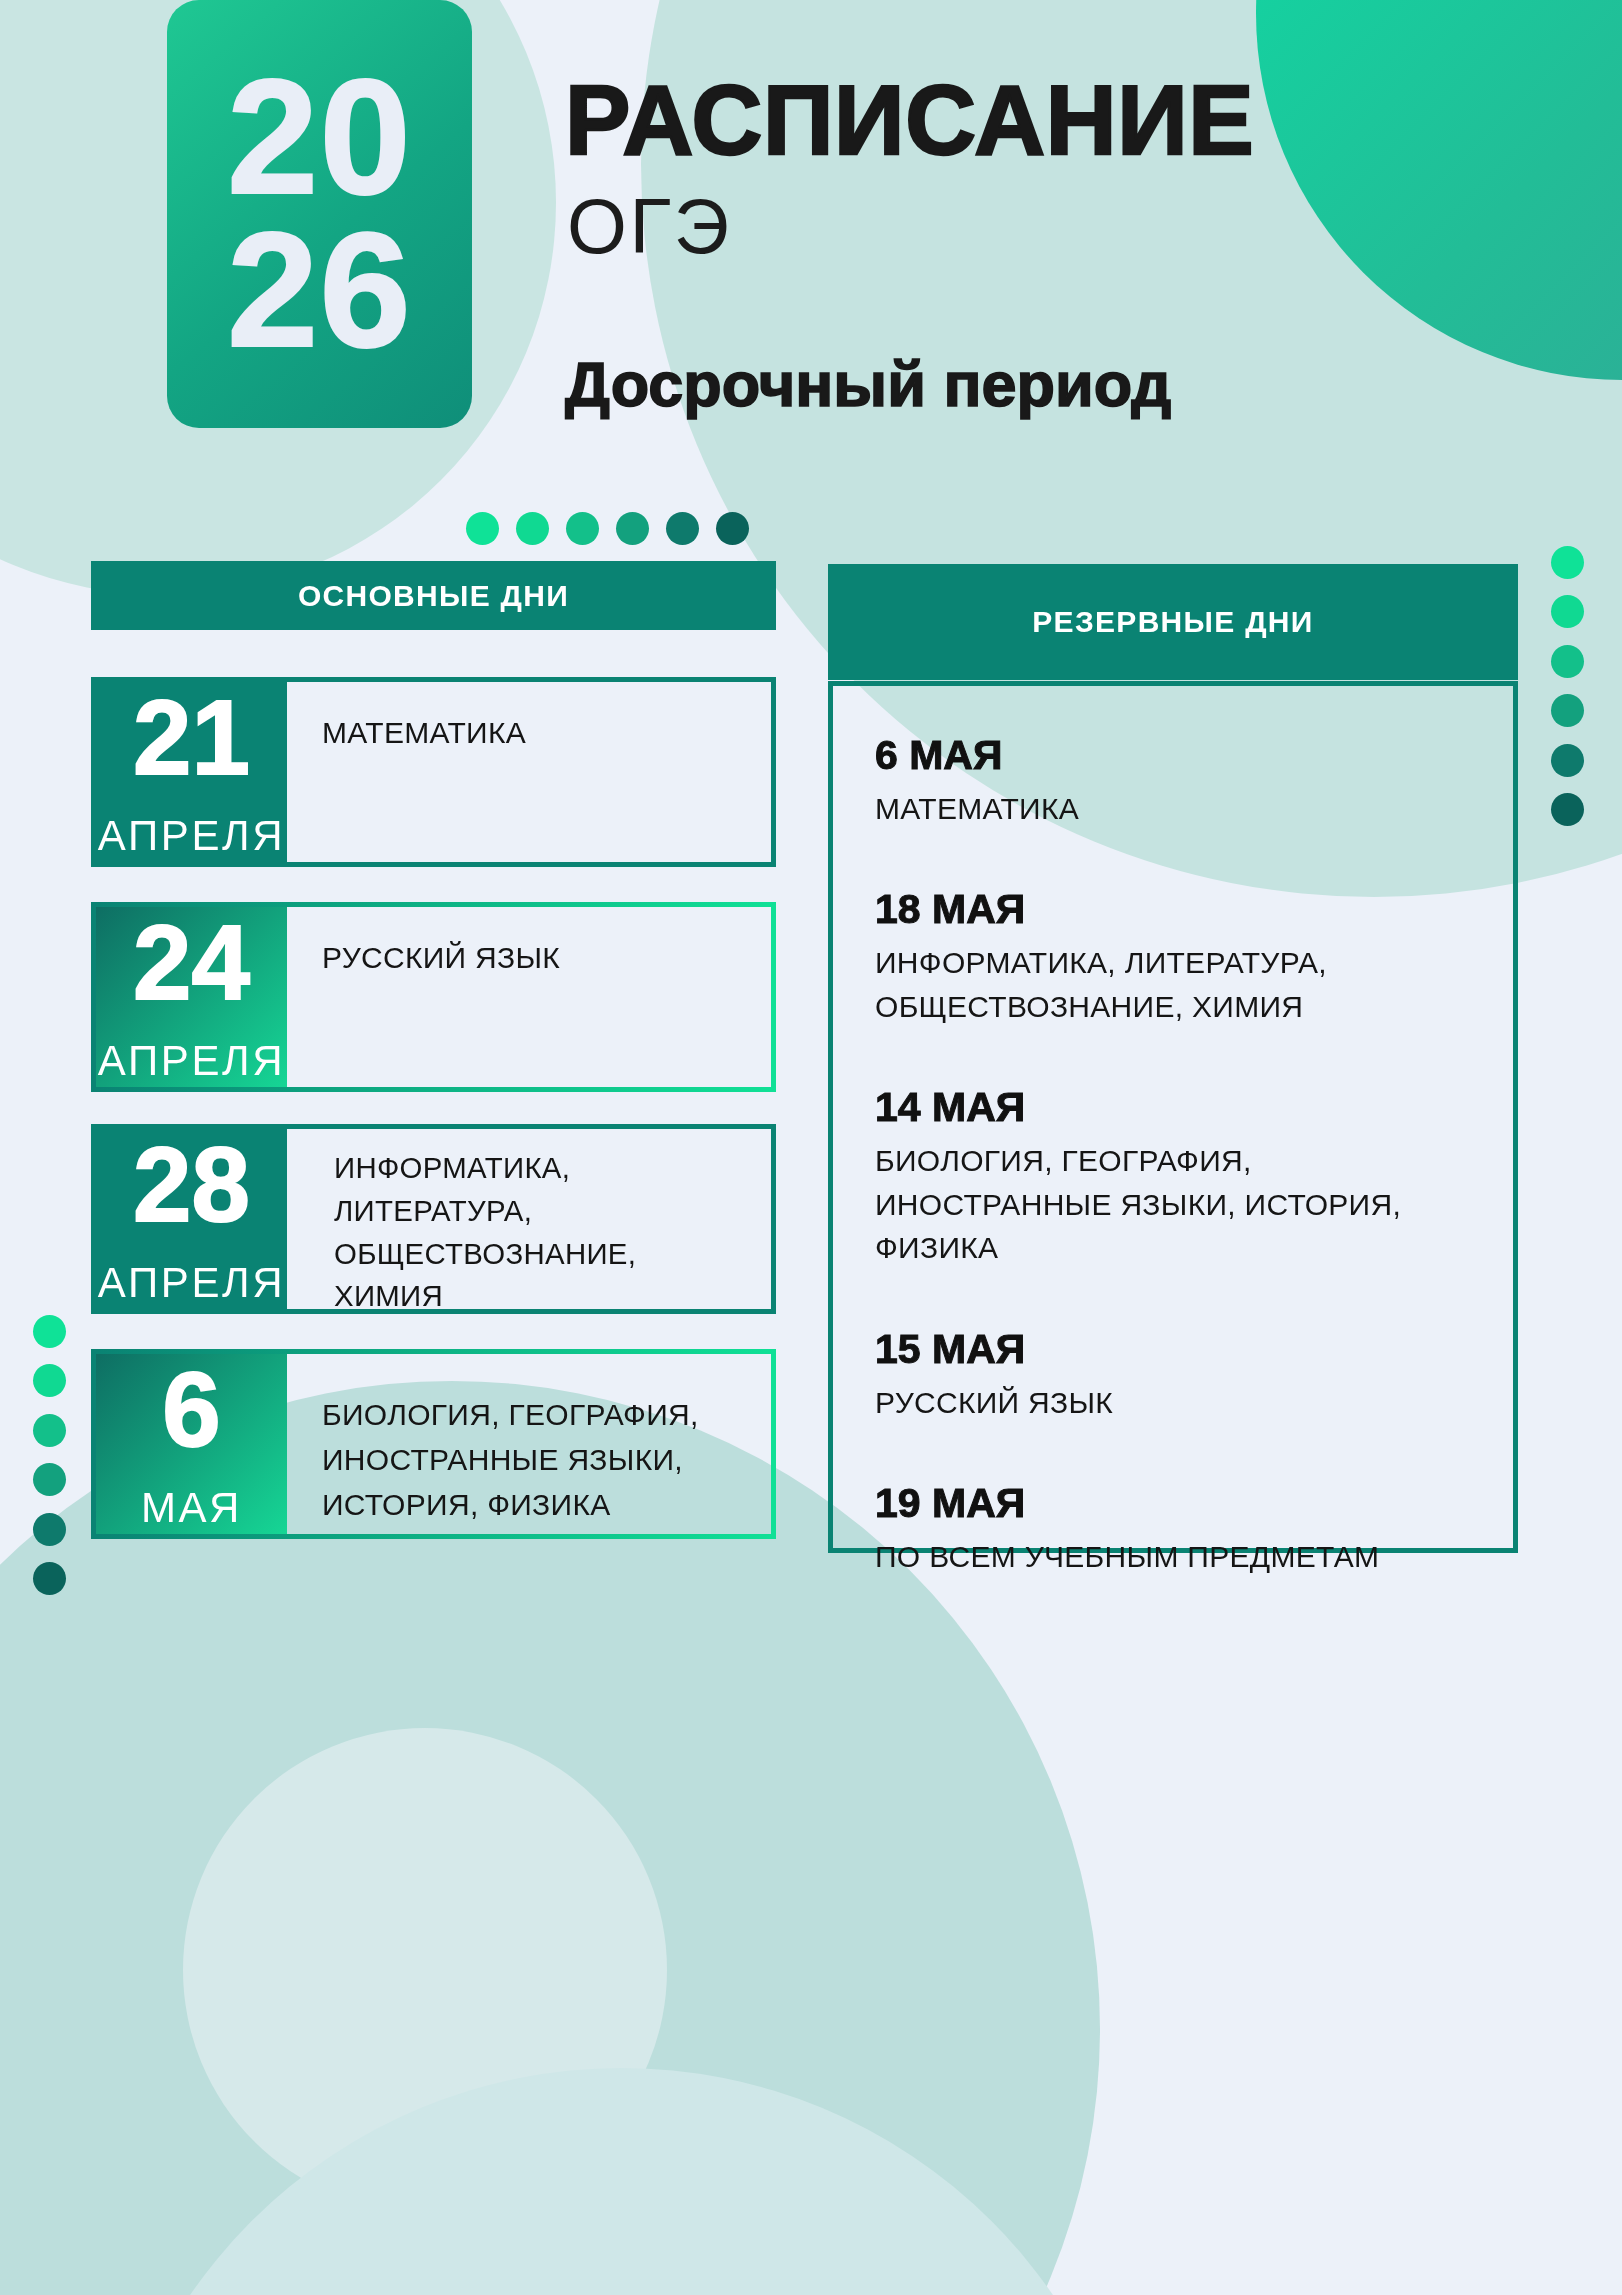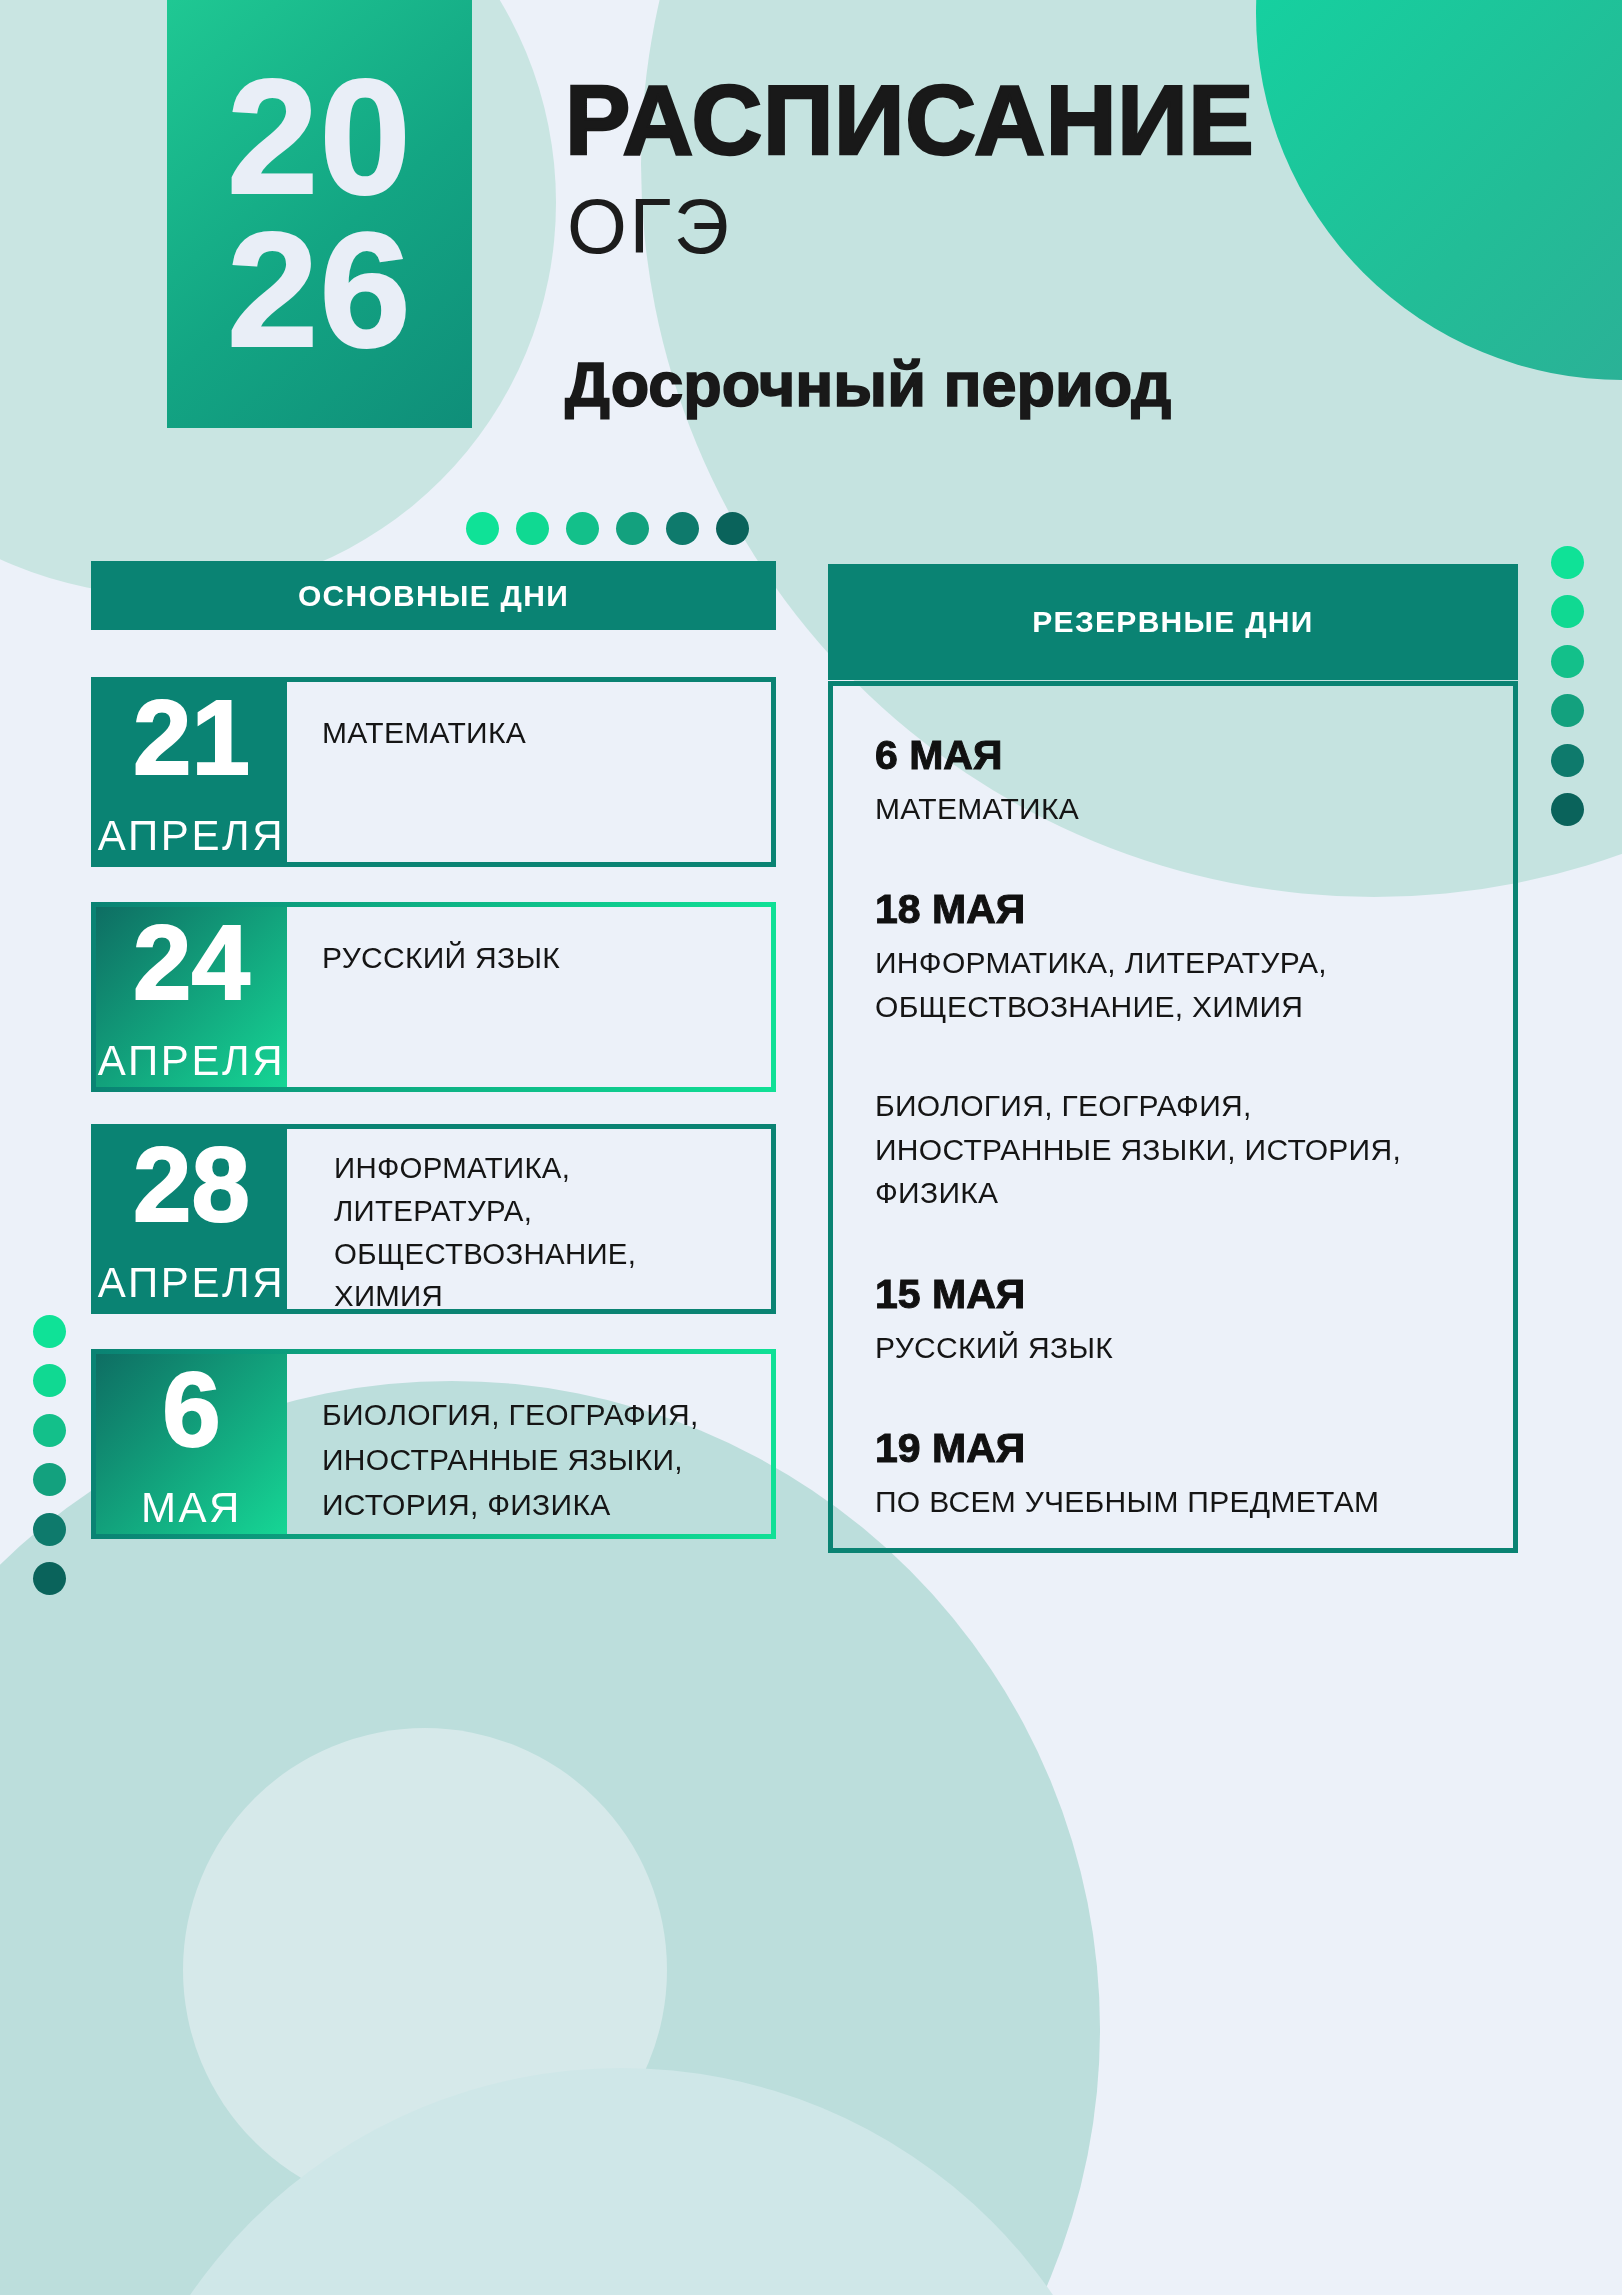--- a/index.html
+++ b/index.html
@@ -20,21 +20,21 @@
   .circle-bottom-big{left:-196px;top:1381px;width:1296px;height:1296px;background:#BCDEDC;}
   .circle-bottom-inner{left:183px;top:1728px;width:484px;height:484px;background:#D6E9EA;}
   .circle-bottom-left{left:98px;top:2068px;width:1047px;height:1047px;background:#CFE7E8;}
 
   
   .year-badge{
     position:absolute;left:167px;top:0;width:305px;height:428px;
     background:linear-gradient(140deg,#1FC893 0%,#13A583 55%,#0F8E79 100%);
     display:flex;flex-direction:column;align-items:center;justify-content:center;
     color:#E9EEF7;font-weight:700;font-size:164px;line-height:0.93;
-    -webkit-text-stroke:2px #E9EEF7;letter-spacing:1.3px;
+    -webkit-text-stroke:2px #E9EEF7;letter-spacing:1.3px;border-radius:32px;
   }
 
   
   .page-title{position:absolute;left:565px;top:64px;font-size:98px;font-weight:700;
     color:#191919;-webkit-text-stroke:2.6px #191919;letter-spacing:0.7px;}
   .page-subtitle{position:absolute;left:567px;top:182px;font-size:77px;font-weight:400;
     color:#1c1c1c;letter-spacing:2.6px;}
   .page-period{position:absolute;left:565px;top:348px;font-size:63px;font-weight:700;
     color:#191919;-webkit-text-stroke:1.6px #191919;}
 
@@ -163,20 +163,21 @@
     <div class="reserve-item">
       <div class="reserve-date">6 МАЯ</div>
       <p class="reserve-subjects">МАТЕМАТИКА</p>
     </div>
     <div class="reserve-item">
       <div class="reserve-date">18 МАЯ</div>
       <p class="reserve-subjects">ИНФОРМАТИКА, ЛИТЕРАТУРА,
 ОБЩЕСТВОЗНАНИЕ, ХИМИЯ</p>
     </div>
     <div class="reserve-item">
+      <div class="reserve-date">14 МАЯ</div>
       <p class="reserve-subjects">БИОЛОГИЯ, ГЕОГРАФИЯ,
 ИНОСТРАННЫЕ ЯЗЫКИ, ИСТОРИЯ,
 ФИЗИКА</p>
     </div>
     <div class="reserve-item">
       <div class="reserve-date">15 МАЯ</div>
       <p class="reserve-subjects">РУССКИЙ ЯЗЫК</p>
     </div>
     <div class="reserve-item">
       <div class="reserve-date">19 МАЯ</div>

